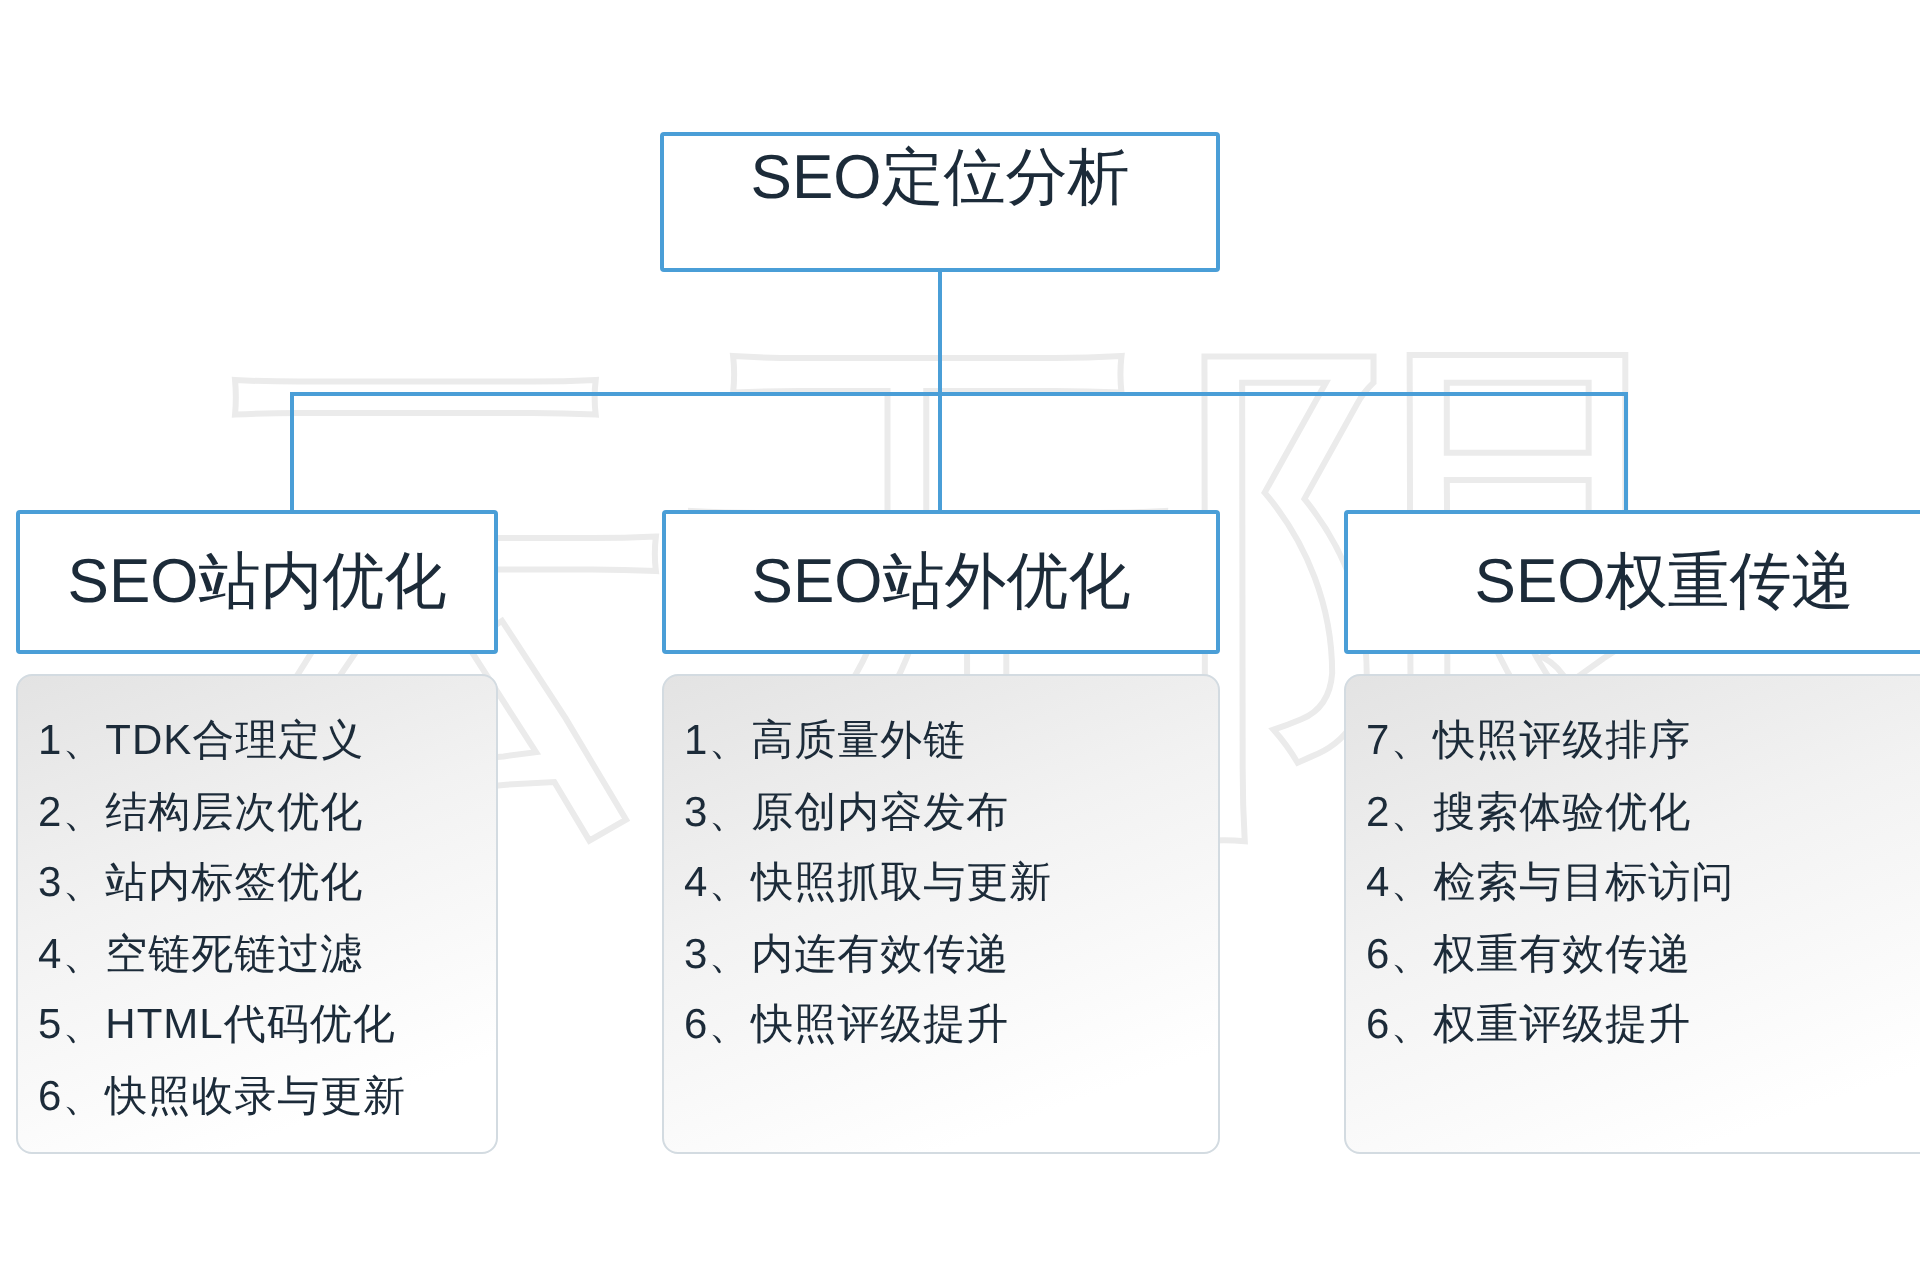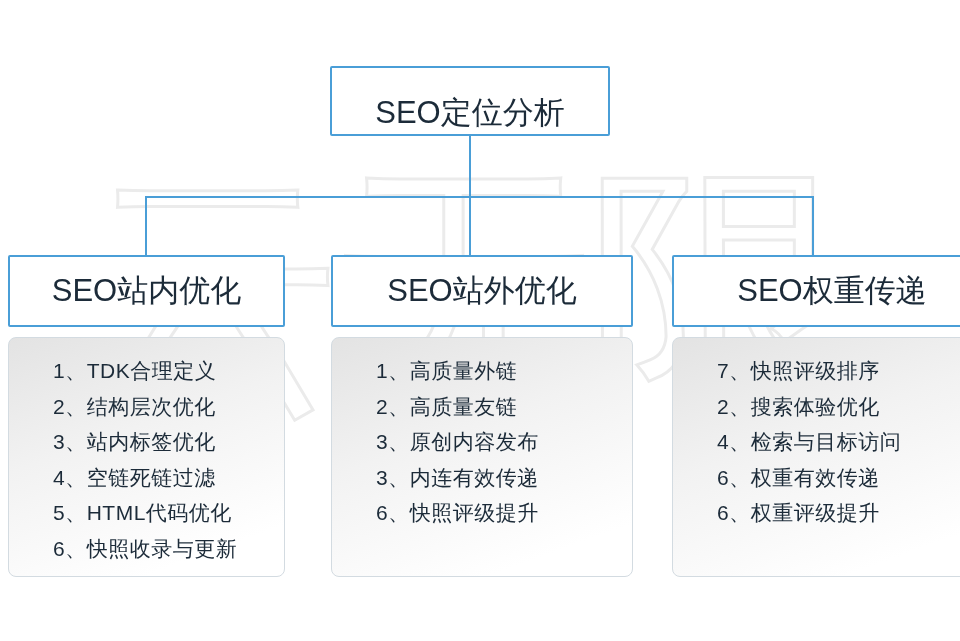--- a/index.html
+++ b/index.html
@@ -33,21 +33,21 @@
   .root-box {
     position: absolute;
     left: 330px;
     top: 66px;
     width: 280px;
     height: 70px;
     background: #ffffff;
     border: 2px solid var(--border, #4a9ed7);
     border-radius: 2px;
     display: flex;
-    align-items: flex-end;
+    align-items: flex-start;
     justify-content: center;
     font-size: 31px;
     font-weight: 500;
     color: var(--text, #1c2b39);
     z-index: 2;
     box-sizing: border-box;
   }
   .line {
     position: absolute;
     background: var(--line, #4a9ed7);
@@ -73,21 +73,21 @@
     color: var(--text, #1c2b39);
     box-sizing: border-box;
   }
   .list {
     margin-top: 10px;
     height: 240px;
     border: 1px solid #d3dbe1;
     border-radius: 8px;
     background: linear-gradient(160deg, #e3e3e3 0%, #f2f2f2 40%, #ffffff 85%);
     box-sizing: border-box;
-    padding: 15px 0 0 44px;
+    padding: 15px 0 0 10px;
   }
   .item {
     font-size: 21px;
     line-height: 35.5px;
     color: var(--text, #1c2b39);
     letter-spacing: 0.5px;
     white-space: nowrap;
   }
 </style>
 </head>
@@ -100,42 +100,42 @@
   <div class="root-box">
     <span>SEO定位分析</span>
   </div>
 
   <div class="line v" style="left:469px; top:136px; height:61px;"></div>
   <div class="line h" style="left:145px; top:196px; width:669px;"></div>
   <div class="line v" style="left:145px; top:197px; height:58px;"></div>
   <div class="line v" style="left:469px; top:197px; height:58px;"></div>
   <div class="line v" style="left:812px; top:197px; height:58px;"></div>
 
-  <div class="col" style="left:8px; width:277px;">
+  <div class="col" style="left:8px; width:241px;">
     <div class="head">
       <span>SEO站内优化</span>
     </div>
     <div class="list">
       <div class="item">1、TDK合理定义</div>
       <div class="item">2、结构层次优化</div>
       <div class="item">3、站内标签优化</div>
       <div class="item">4、空链死链过滤</div>
       <div class="item">5、HTML代码优化</div>
       <div class="item">6、快照收录与更新</div>
     </div>
   </div>
 
-  <div class="col" style="left:331px; width:302px;">
+  <div class="col" style="left:331px; width:279px;">
     <div class="head">
       <span>SEO站外优化</span>
     </div>
     <div class="list">
       <div class="item">1、高质量外链</div>
-      <div class="item">2、高质量友链</div>
       <div class="item">3、原创内容发布</div>
+      <div class="item">4、快照抓取与更新</div>
       <div class="item">3、内连有效传递</div>
       <div class="item">6、快照评级提升</div>
     </div>
   </div>
 
   <div class="col" style="left:672px; width:320px;">
     <div class="head">
       <span>SEO权重传递</span>
     </div>
     <div class="list">

